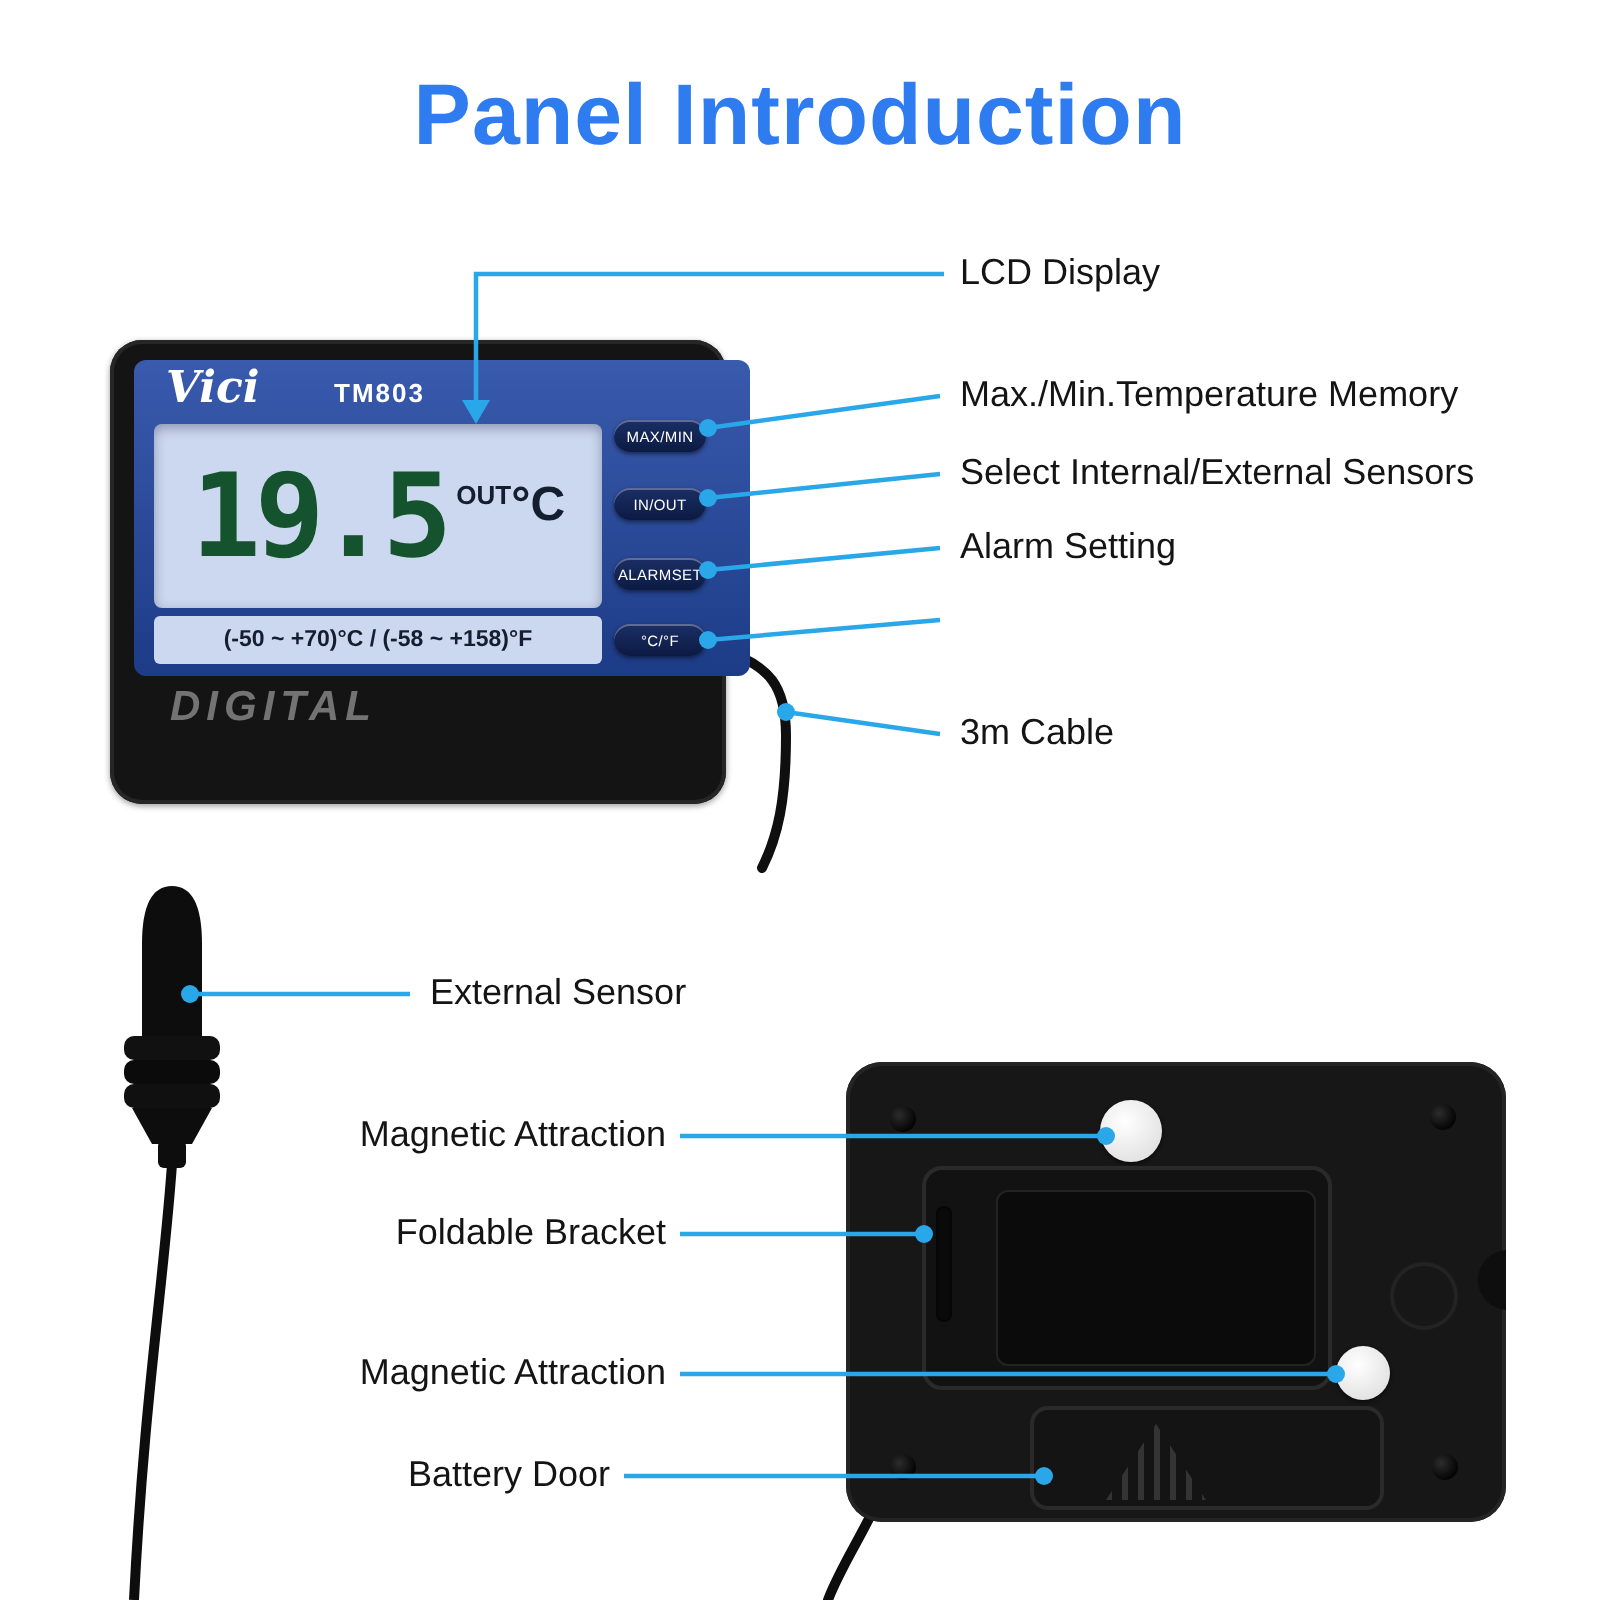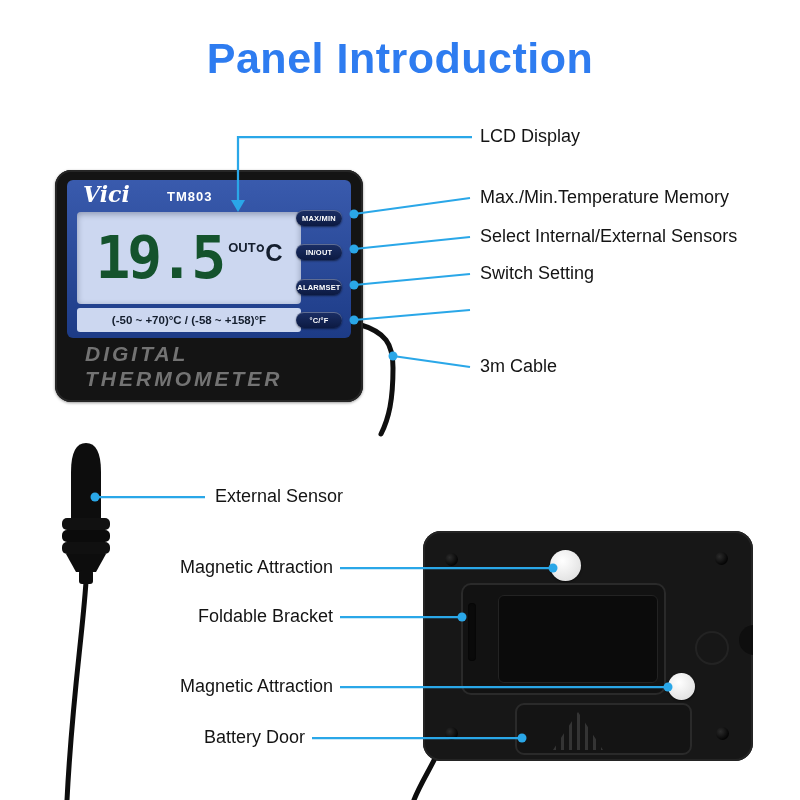--- a/index.html
+++ b/index.html
@@ -27,35 +27,35 @@
   .c6{left:480px;top:356px}
   .c7{left:215px;top:486px}
   .c8{right:467px;top:557px}
   .c9{right:467px;top:606px}
   .c10{right:467px;top:676px}
   .c11{right:495px;top:727px}
 
   
   .front-device{left:55px;top:170px;width:308px;height:232px;background:#141414;border-radius:16px;
     box-shadow:inset 0 0 0 2px #262626,0 1px 3px rgba(0,0,0,.4);z-index:2;}
-  .face{left:12px;top:10px;width:284px;height:158px;border-radius:6px;background-color:var(--device-blue);
+  .face{left:12px;top:10px;width:308px;height:158px;border-radius:6px;background-color:var(--device-blue);
     background-image:linear-gradient(rgba(255,255,255,.10),rgba(0,0,0,.18));}
   .brand{left:16px;top:1px;font-family:"DejaVu Serif",serif;font-style:italic;font-weight:bold;font-size:22px;color:#fff;}
   .model{left:100px;top:9px;font-size:13px;font-weight:bold;color:#fff;letter-spacing:1px;}
   .lcd{left:10px;top:32px;width:224px;height:92px;background-color:var(--lcd-bg);border-radius:4px;
     display:flex;align-items:center;justify-content:center;box-shadow:inset 0 2px 6px rgba(20,30,60,.35);}
   .digits{font-family:"DejaVu Sans Mono",monospace;font-weight:bold;font-size:58px;color:#14532d;letter-spacing:-3px;}
   .lcd-col{position:static!important;display:flex;align-items:flex-start;margin-left:5px;margin-top:-10px;}
   .lcd-col span{display:block;}
   .out-ind{font-size:13px;font-weight:bold;color:#141e2e;}
   .unit{font-size:24px;font-weight:bold;color:#141e2e;line-height:1.05;}
   .range{left:10px;top:128px;width:224px;height:24px;background-color:var(--lcd-bg);border-radius:3px;
     font-size:11.5px;font-weight:bold;color:#141e2e;display:flex;align-items:center;justify-content:center;}
-  .btn{left:229px;width:46px;height:16px;border-radius:8px;background:linear-gradient(180deg,#1b2f66,#0c1a42);
-    box-shadow:inset 0 1px 0 rgba(255,255,255,.3),0 1px 2px rgba(0,0,0,.5);color:#fff;font-size:7.5px;font-weight:bold;
+  .btn{left:240px;width:46px;height:16px;border-radius:8px;background:linear-gradient(180deg,#1b2f66,#0c1a42);
+    box-shadow:inset 0 1px 0 rgba(255,255,255,.3),0 1px 2px rgba(0,0,0,.5);color:#fff;font-size:7.5px;font-weight:normal;
     display:flex;align-items:center;justify-content:center;letter-spacing:.2px;}
   .b1{top:30px}.b2{top:64px}.b3{top:99px}.b4{top:132px}
   .dev-name{left:30px;color:#737373;font-weight:bold;font-style:italic;font-size:21px;letter-spacing:3px;}
   .l1{top:172px}.l2{top:197px}
 
   
   .back-device{left:423px;top:531px;width:330px;height:230px;background:#171717;border-radius:18px;
     box-shadow:inset 0 0 0 2px #242424;overflow:hidden;z-index:2;}
   .screw{width:13px;height:13px;border-radius:50%;background:radial-gradient(circle at 35% 35%,#2c2c2c,#050505 70%);}
   .s1{left:22px;top:22px}.s2{left:292px;top:21px}.s3{left:22px;top:196px}.s4{left:293px;top:196px}
@@ -111,21 +111,20 @@
           <span>IN/OUT</span>
         </div>
       <div class="btn b3">
           <span>ALARMSET</span>
         </div>
       <div class="btn b4">
           <span>°C/°F</span>
         </div>
     </div>
     <div class="dev-name l1">DIGITAL</div>
-    <div class="dev-name l2">THERMOMETER</div>
   </div>
 
   <div class="back-device">
     <div class="screw s1"></div>
     <div class="screw s2"></div>
     <div class="screw s3"></div>
     <div class="screw s4"></div>
     <div class="center-screw"></div>
     <div class="magnet m1"></div>
     <div class="bracket-plate"></div>
@@ -135,21 +134,21 @@
     <div class="edge-notch"></div>
     <div class="magnet m2"></div>
     <div class="battery-door">
       <div class="ridges"></div>
     </div>
   </div>
 
   <div class="callout c1">LCD Display</div>
   <div class="callout c3">Select Internal/External Sensors</div>
   <div class="callout c2">Max./Min.Temperature Memory</div>
-  <div class="callout c4">Switch Setting</div>
+  <div class="callout c4">Alarm Setting</div>
   <div class="callout c6">3m Cable</div>
   <div class="callout c7">External Sensor</div>
   <div class="callout c8">Magnetic Attraction</div>
   <div class="callout c9">Foldable Bracket</div>
   <div class="callout c10">Magnetic Attraction</div>
   <div class="callout c11">Battery Door</div>
 
   <svg class="layer over" viewBox="0 0 800 800">
     <polyline class="leader-line" points="472,137 238,137 238,200"></polyline>
     <path class="leader-dot" d="M231 200 L245 200 L238 212 Z"></path>

